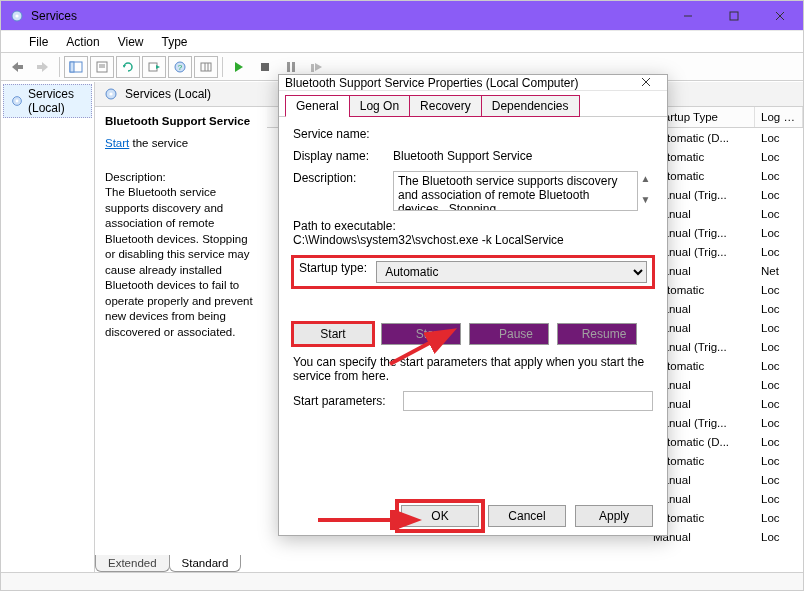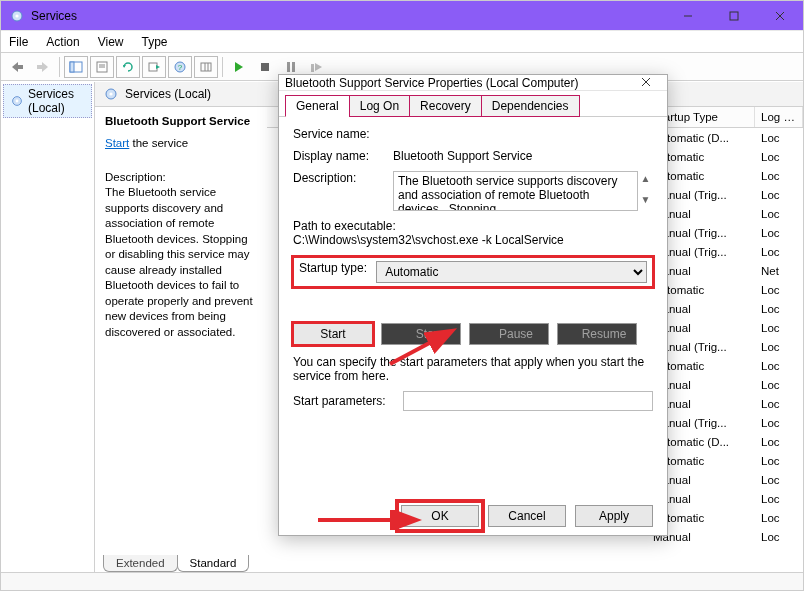--- a/index.html
+++ b/index.html
@@ -33,21 +33,21 @@
   .titlebar .title-text { flex:0 0 auto; }
   .titlebar .spacer { flex:1 1 auto; }
   .winbtns { display:flex; }
   .winbtn {
     width:46px; height:30px;
     display:flex; align-items:center; justify-content:center;
     color:#555;
   }
   .menubar {
     height:22px; display:flex; align-items:center;
-    padding: 0 0; gap:2px;
+    padding: 0 20px; gap:2px;
     font-size:12px;
     border-bottom:1px solid #d0d0d0;
   }
   .menuitem { padding:2px 8px; }
   .toolbar {
     height:28px; display:flex; align-items:center;
     gap:2px; padding:0 4px;
     border-bottom:1px solid #d0d0d0;
     background:#fdfdfd;
   }
@@ -193,21 +193,21 @@
     font:inherit; font-size:12px; padding:0 4px;
   }
   .svc-btns { display:flex; gap:8px; margin-top:4px; }
   .svc-btn {
     width:80px; height:22px;
     border:1px solid #999;
     display:flex; align-items:center; justify-content:center;
     font-size:12px;
   }
   .svc-btn.enabled { background:#e8e8e8; color:#000; }
-  .svc-btn.disabled { background:#404040; color:#a1a1a1;padding-left:14px; }
+  .svc-btn.disabled { background:#701a75; color:#a1a1a1;padding-left:14px; }
 
   .dlg-note { margin:10px 0 8px 0; font-size:12px; }
   .param-input { flex:1; height:20px; border:1px solid #bbb; font:inherit; padding:0 4px;}
   .dlg-footer {
     position:absolute; left:0; right:0; bottom:8px;
     display:flex; justify-content:flex-end; gap:9px;
     padding:0 14px;
   }
   .dlg-footer .svc-btn { width:78px; }
 
@@ -467,21 +467,21 @@
                 <div class="gcell w-log">Loc</div>
               </div>
               <div class="grow">
                 <div class="gcell w-type">Manual</div>
                 <div class="gcell w-log">Loc</div>
               </div>
             </div>
         </div>
       </div>
 
-      <div class="footer-tabs" style="left:8px; bottom:0; position:absolute;text-align:center;">
+      <div class="footer-tabs" style="left:0; bottom:0; position:absolute;text-align:center;">
         <div class="ftab inactive">Extended</div>
         <div class="ftab active">Standard</div>
       </div>
     </div>
   </div>
 
   <div class="statusbar"></div>
 </div>
 
 <div class="dialog">

